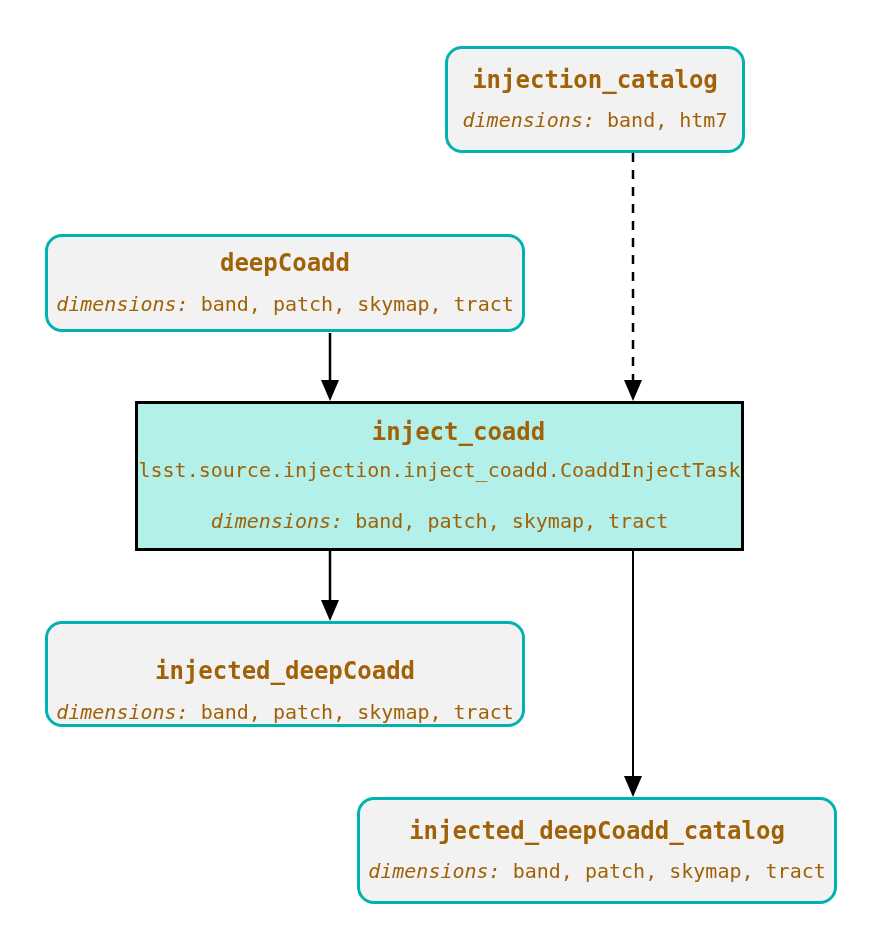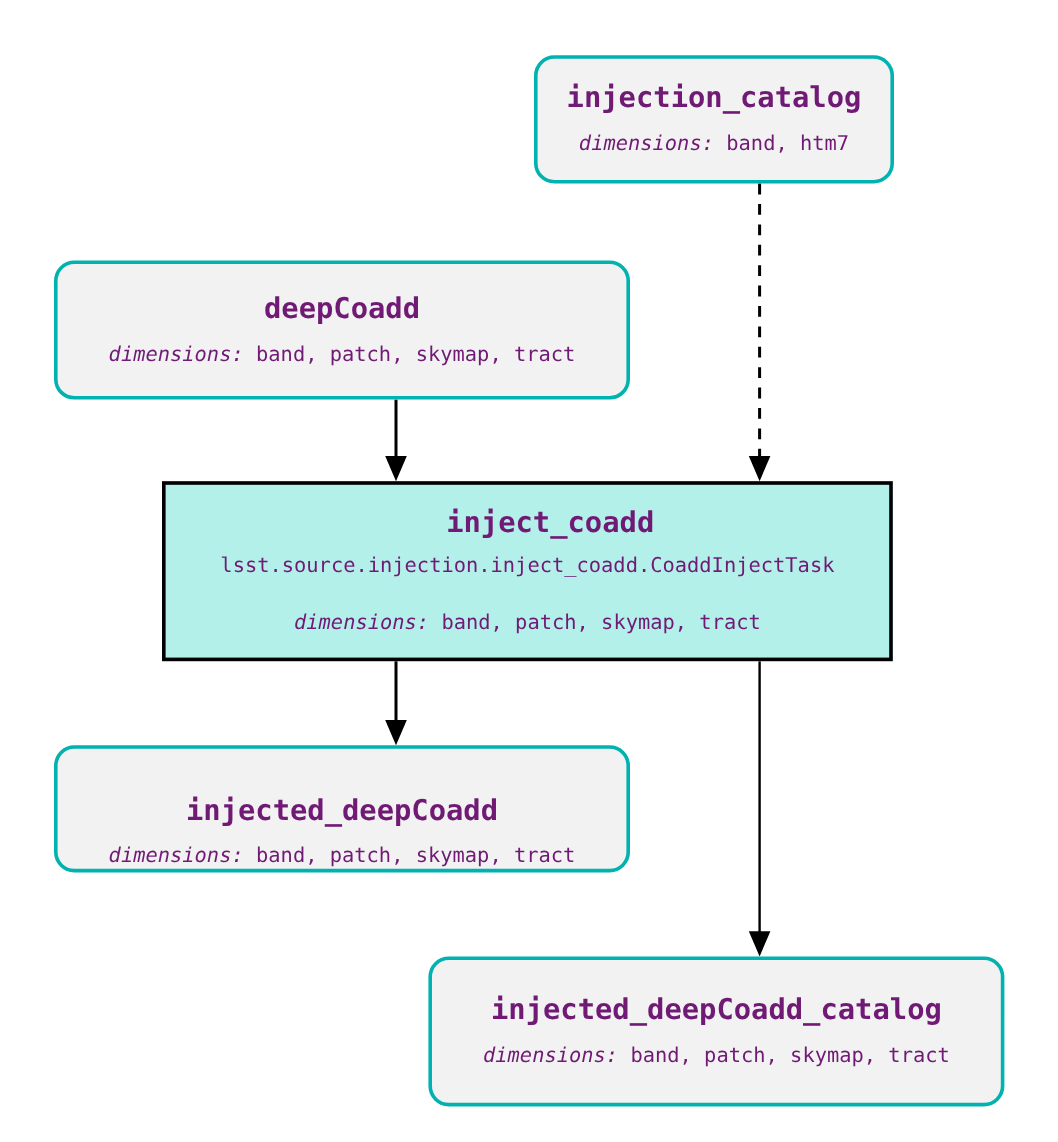--- a/index.html
+++ b/index.html
@@ -6,21 +6,21 @@
     margin: 0;
     padding: 0;
     background: #ffffff;
   }
   .canvas {
     position: relative;
     width: 882px;
     height: 952px;
     background: #ffffff;
     font-family: "DejaVu Sans Mono", "Liberation Mono", monospace;
-    color: #701a75;
+    color: #a16207;
     overflow: hidden;
   }
   .node {
     position: absolute;
     box-sizing: border-box;
     display: flex;
     flex-direction: column;
     align-items: center;
     justify-content: center;
     text-align: center;
@@ -36,21 +36,21 @@
     border: 3.5px solid #000000;
     border-radius: 0;
   }
   .node-title {
     font-weight: bold;
     font-size: 24px;
     line-height: 1.15;
     white-space: nowrap;
   }
   .node-line {
-    font-size: 17px;
+    font-size: 20px;
     line-height: 1.15;
     white-space: nowrap;
   }
   .dataset-node .node-title { margin-bottom: 15px; }
   .task-node .node-title { margin-bottom: 13px; margin-left: 38px; }
   .task-node .task-class { margin-bottom: 28px; }
   .dim-label { font-style: italic; }
   .edges-layer {
     position: absolute;
     left: 0;
@@ -82,34 +82,34 @@
       <line x1="633" y1="551" x2="633" y2="778" stroke-width="2" fill="none"></line>
       <polygon points="624,776 642,776 633,797" stroke="none"></polygon>
     </g>
   </svg>
 
   <div class="node dataset-node" style="left:445px; top:46px; width:300px; height:107px;">
     <div class="node-title">injection_catalog</div>
     <div class="node-line"><span class="dim-label">dimensions:</span><span>&nbsp;</span><span>band, htm7</span></div>
   </div>
 
-  <div class="node dataset-node" style="left:45px; top:217px; width:480px; height:116px;">
+  <div class="node dataset-node" style="left:45px; top:234px; width:480px; height:98px;">
     <div class="node-title">deepCoadd</div>
     <div class="node-line"><span class="dim-label">dimensions:</span><span>&nbsp;</span><span>band, patch, skymap, tract</span></div>
   </div>
 
   <div class="node task-node" style="left:135px; top:401px; width:609px; height:150px;">
     <div class="node-title">inject_coadd</div>
     <div class="node-line task-class">lsst.source.injection.inject_coadd.CoaddInjectTask</div>
     <div class="node-line"><span class="dim-label">dimensions:</span><span>&nbsp;</span><span>band, patch, skymap, tract</span></div>
   </div>
 
   <div class="node dataset-node" style="left:45px; top:621px; width:480px; height:106px;justify-content:flex-end;">
     <div class="node-title">injected_deepCoadd</div>
     <div class="node-line"><span class="dim-label">dimensions:</span><span>&nbsp;</span><span>band, patch, skymap, tract</span></div>
   </div>
 
-  <div class="node dataset-node" style="left:357px; top:797px; width:480px; height:125px;text-align:right;">
+  <div class="node dataset-node" style="left:357px; top:797px; width:480px; height:107px;text-align:right;">
     <div class="node-title">injected_deepCoadd_catalog</div>
     <div class="node-line"><span class="dim-label">dimensions:</span><span>&nbsp;</span><span>band, patch, skymap, tract</span></div>
   </div>
 
 </div>
 
 </body></html>

